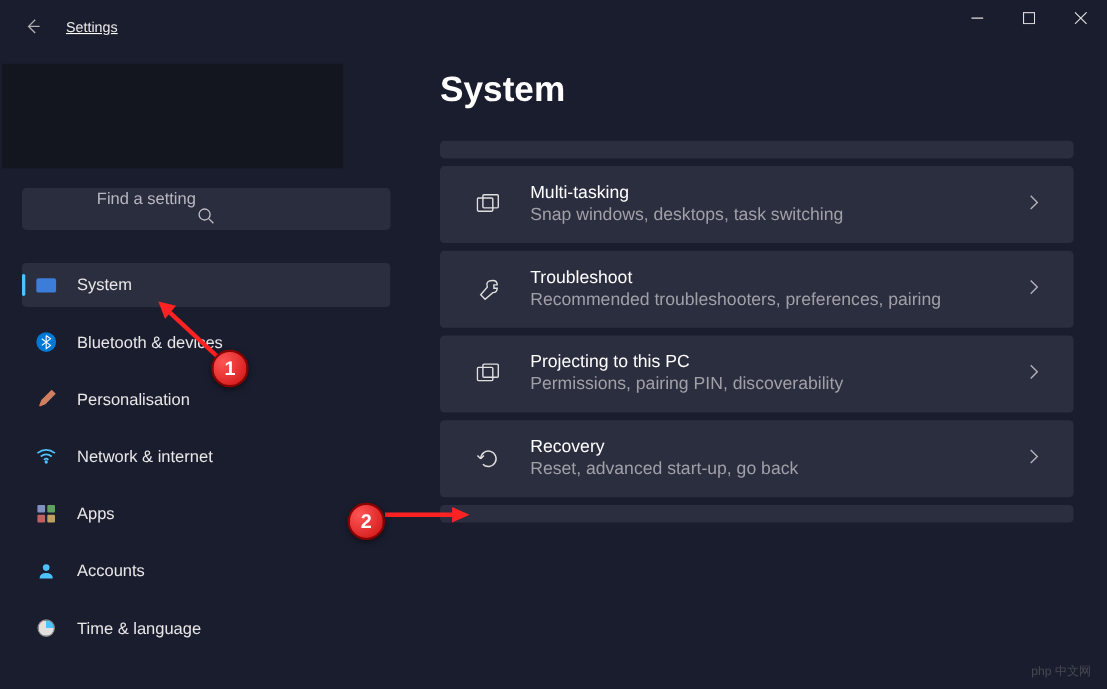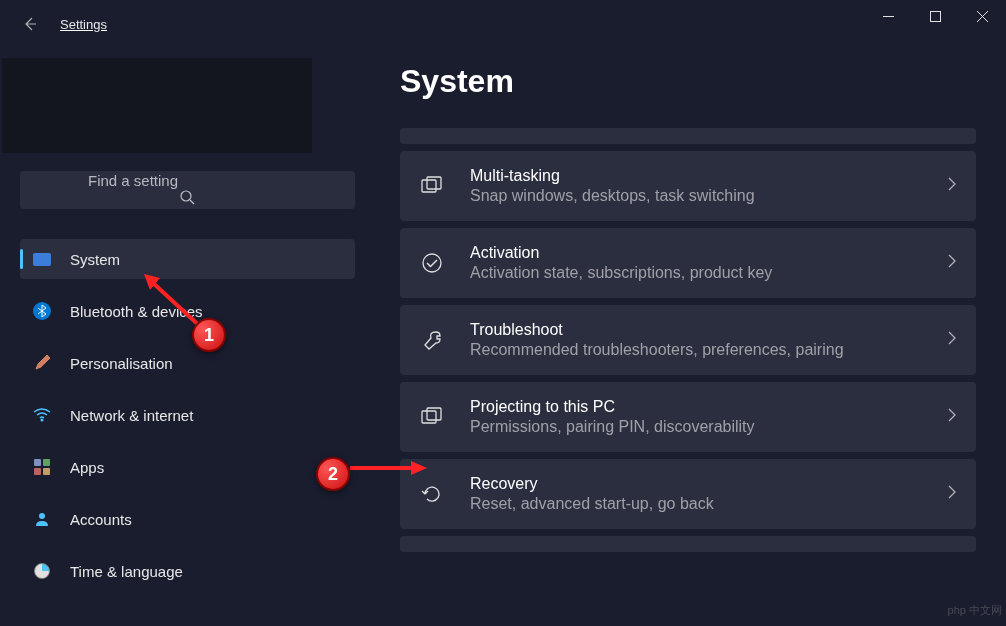--- a/index.html
+++ b/index.html
@@ -152,21 +152,21 @@
       display: flex;
       flex-direction: column;
       gap: 7px;
     }
     .settings-item {
       background: #2b2e3e;
       border-radius: 4px;
       height: 70px;
       display: flex;
       align-items: center;
-      padding: 0 20px;
+      padding: 0 32px;
       cursor: pointer;
     }
     .settings-item.partial {
       height: 16px;
     }
     .settings-icon {
       width: 24px;
       height: 24px;
       display: flex;
       align-items: center;
@@ -213,21 +213,21 @@
     .arrow-line {
       stroke: #ff2222;
       stroke-width: 4;
       fill: none;
     }
     .arrow-head {
       fill: #ff2222;
     }
     .watermark {
       position: absolute;
-      right: 4px;
+      right: 14px;
       bottom: 8px;
       font-size: 11px;
       color: #888;
       opacity: 0.4;
     }
     .icon-monitor { background: #3b7dd8; width: 18px; height: 13px; border-radius: 2px; }
     .icon-bt { background: #0078d4; width: 18px; height: 18px; border-radius: 50%; display:flex; align-items:center; justify-content:center;}
     .icon-wifi { color: #4cc2ff; }
     .icon-brush { color: #d08060; }
     .icon-apps { display:grid; grid-template-columns: 1fr 1fr; gap:2px; width:16px; height:16px;}
@@ -360,35 +360,20 @@
         </span>
         <div class="settings-text">
           <div class="settings-title">Multi-tasking</div>
           <div class="settings-desc">Snap windows, desktops, task switching</div>
         </div>
         <span class="chevron"><svg width="8" height="14" viewBox="0 0 8 14">
               <path d="M1 1 L7 7 L1 13" stroke="#b0b0b8" stroke-width="1.3" fill="none"></path>
             </svg></span>
       </div>
 
-      <div class="settings-item">
-        <span class="settings-icon">
-          <svg width="22" height="22" viewBox="0 0 22 22">
-              <circle cx="11" cy="11" r="9" stroke="#e0e0e0" stroke-width="1.3" fill="none"></circle>
-              <path d="M6 11 L9.5 14.5 L16 8" stroke="#e0e0e0" stroke-width="1.5" fill="none"></path>
-            </svg>
-        </span>
-        <div class="settings-text">
-          <div class="settings-title">Activation</div>
-          <div class="settings-desc">Activation state, subscriptions, product key</div>
-        </div>
-        <span class="chevron"><svg width="8" height="14" viewBox="0 0 8 14">
-              <path d="M1 1 L7 7 L1 13" stroke="#b0b0b8" stroke-width="1.3" fill="none"></path>
-            </svg></span>
-      </div>
 
       <div class="settings-item">
         <span class="settings-icon">
           <svg width="22" height="22" viewBox="0 0 22 22">
               <path d="M15 3 Q19 3 19 7 L16 7 L16 10 L19 10 Q19 14 15 14 L8 20 L4 16 L10 9 Q8 3 15 3" stroke="#e0e0e0" stroke-width="1.3" fill="none"></path>
             </svg>
         </span>
         <div class="settings-text">
           <div class="settings-title">Troubleshoot</div>
           <div class="settings-desc">Recommended troubleshooters, preferences, pairing</div>

